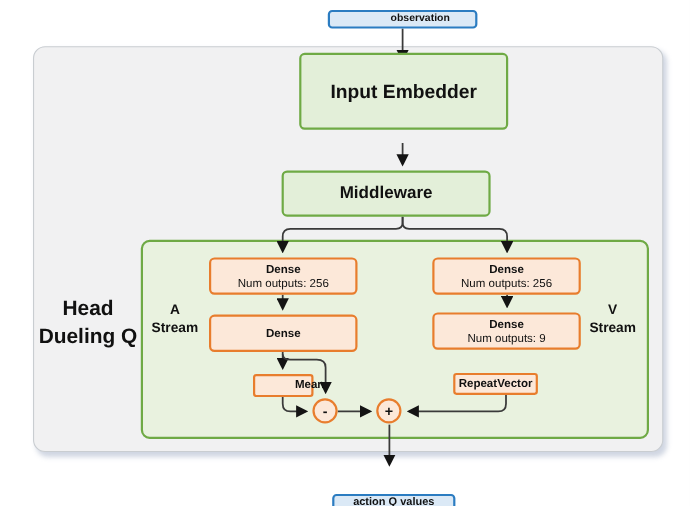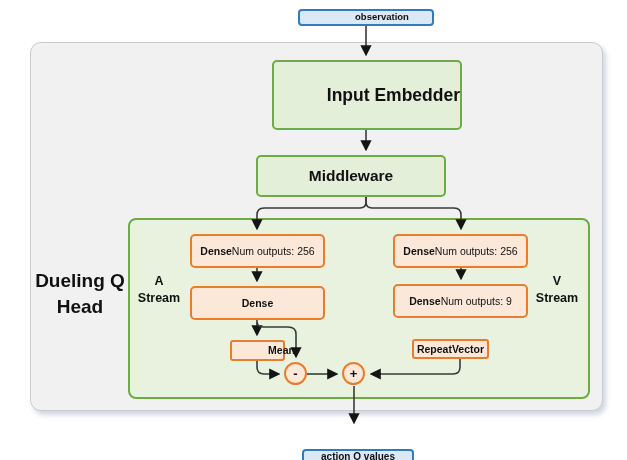--- a/index.html
+++ b/index.html
@@ -34,37 +34,37 @@
   .blue-node{
     background:var(--blue-fill); border:2px solid var(--blue-border);
     border-radius:4px; font-size:9.5px;
   }
   .green-node{
     background:var(--green-fill); border:2px solid var(--green-border);
     border-radius:5px;
   }
   .dense{
     background:var(--orange-fill); border:2px solid var(--orange-border);
-    border-radius:5px; flex-direction:row; font-size:10.5px;
+    border-radius:5px; flex-direction:column; font-size:10.5px;
     width:135px; height:34px; padding-top:1px;
   }
   .dense .detail{font-weight:normal; font-size:10.5px;}
   .small-orange{
     background:var(--orange-fill); border:2px solid var(--orange-border);
     border-radius:3px; font-size:10.5px;
   }
   .junction{
     width:23px; height:23px; border-radius:50%;
     background:var(--orange-fill); border:2.5px solid var(--orange-border);
     font-size:13px; font-weight:bold; display:flex; align-items:center; justify-content:center;
     line-height:1;
   }
   .side-label{font-weight:bold; text-align:center;}
   #obs{left:298px; top:9px; width:136px; height:17px;padding-left:32px;}
-  #ie{left:272px; top:60px; width:190px; height:70px; font-size:17.5px;justify-content:flex-end;}
+  #ie{left:272px; top:48px; width:190px; height:70px; font-size:17.5px;}
   #mw{left:256px; top:155px; width:190px; height:42px; font-size:15.5px;}
   #denseA1{left:190px; top:234px;}
   #denseA2{left:190px; top:286px;}
   #denseV1{left:393px; top:234px;}
   #denseV2{left:393px; top:284px;}
   #mean{left:230px; top:340px; width:55px; height:21px;padding-left:48px;}
   #rv{left:412px; top:339px; width:77px; height:20px;}
   #minus{left:284px; top:362px;}
   #plus{left:342px; top:362px;}
   #actq{left:302px; top:449px; width:112px; height:16px; font-size:10px;}
@@ -108,22 +108,22 @@
 
   <div id="ie" class="abs node green-node">
     <span>Input Embedder</span>
   </div>
 
   <div id="mw" class="abs node green-node">
     <span>Middleware</span>
   </div>
 
   <div id="dueling" class="abs side-label">
+    <div>Head</div>
     <div>Dueling Q</div>
-    <div>Head</div>
   </div>
 
   <div id="astream" class="abs side-label">
     <div>A</div>
     <div>Stream</div>
   </div>
 
   <div id="vstream" class="abs side-label">
     <div>V</div>
     <div>Stream</div>

